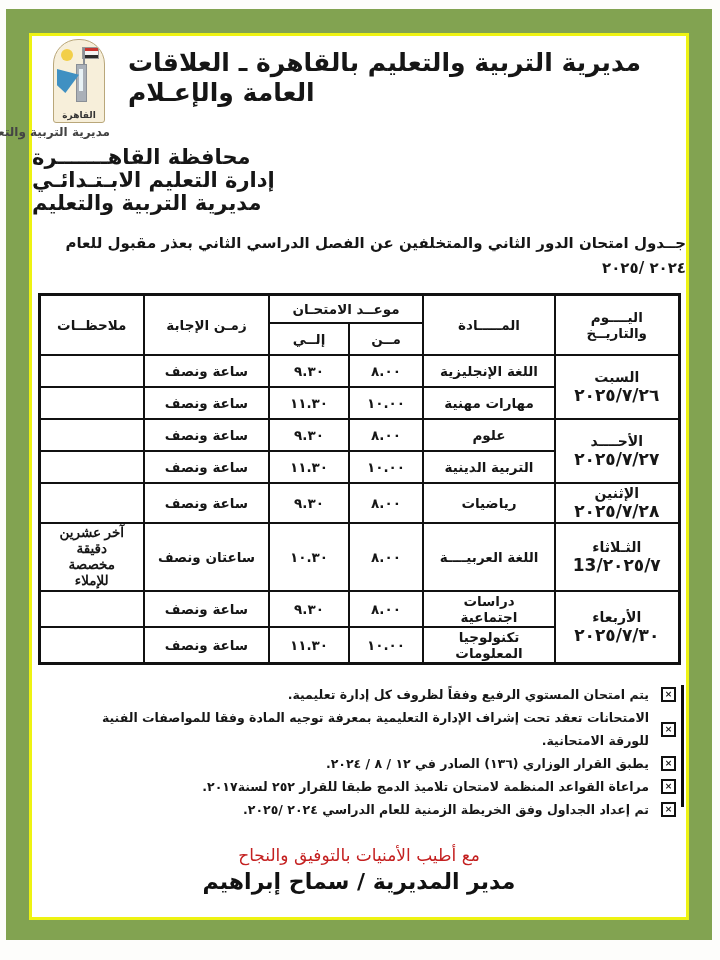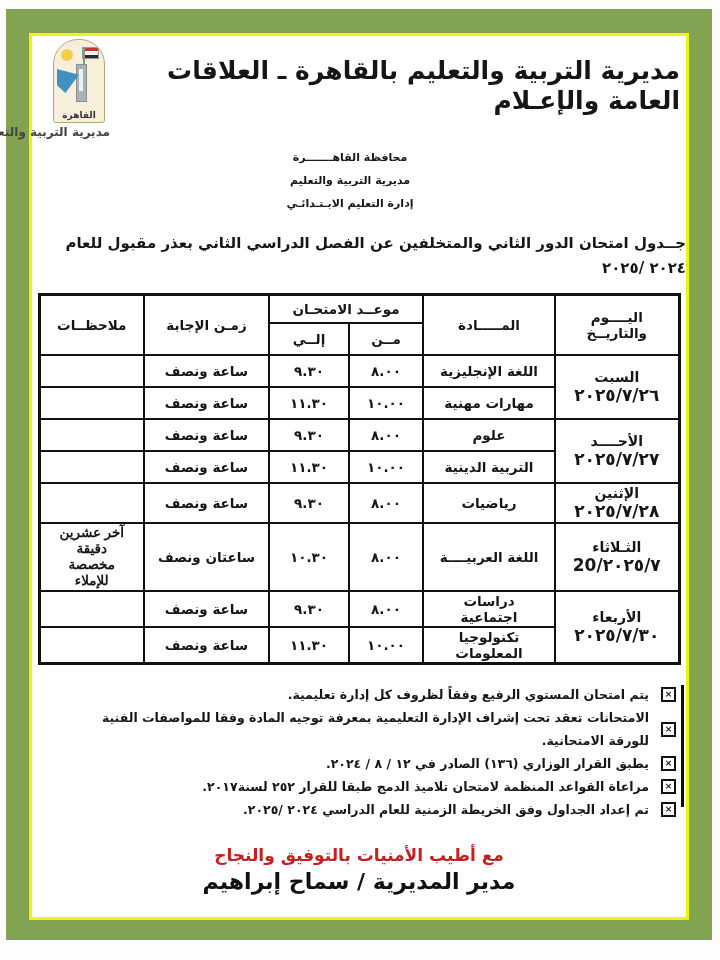--- a/index.html
+++ b/index.html
@@ -13,22 +13,22 @@
   }
   .page {
     position:absolute; left:23px; top:24px; right:23px; bottom:20px;
     background:#ffffff; border:3px solid #eef312;
   }
   .content { position:absolute; inset:0; direction:rtl; color:#161616; }
 
   
   .header { position:relative; height:104px; }
   .main-title {
-    text-align:right; font-weight:bold; font-size:25px; letter-spacing:-0.5px;
-    padding:20px 6px 0 96px; line-height:30px;
+    text-align:left; font-weight:bold; font-size:25px; letter-spacing:-0.5px;
+    padding:12px 6px 0 96px; line-height:30px;
   }
   .logo { position:absolute; left:16px; top:3px; width:62px; text-align:center; }
   .logo-arch {
     width:50px; height:82px; margin:0 auto; background:#f7efda;
     border:1px solid #b9a77a; border-radius:25px 25px 3px 3px;
     position:relative; overflow:hidden; direction:ltr;
   }
   .sun { position:absolute; left:7px; top:9px; width:12px; height:12px; border-radius:50%; background:#f2cf49; }
   .flag { position:absolute; right:5px; top:7px; width:15px; height:10px; border:0.5px solid #999; }
   .flag-r { height:3.4px; background:#c9342e; }
@@ -36,21 +36,21 @@
   .flag-b { height:3.4px; background:#2b2b2b; }
   .pole { position:absolute; right:19px; top:8px; width:2px; height:48px; background:#8a8f96; }
   .tower { position:absolute; left:22px; top:24px; width:9px; height:36px; background:#aab0b8; border:1px solid #8a8f96; }
   .tower-win { position:absolute; left:2px; top:4px; width:4px; height:22px; background:#e8f2f6; }
   .sail { position:absolute; left:3px; top:27px; width:22px; height:26px; background:#4090c2;
           clip-path:polygon(0 8%, 100% 30%, 38% 100%, 0 70%); }
   .logo-city { position:absolute; bottom:2px; width:100%; text-align:center; font-size:9px; font-weight:bold; color:#333; }
   .logo-caption { font-size:12px; font-weight:bold; color:#444; margin-top:2px; white-space:nowrap; }
 
   
-  .admin { text-align:center; margin:6px 18px 0 0; font-weight:bold; font-size:11px; line-height:23px; }
+  .admin { text-align:left; margin:6px 18px 0 0; font-weight:bold; font-size:21px; line-height:23px; }
 
   
   .doc-title { text-align:right; margin-top:16px; font-weight:bold; font-size:15px; line-height:25px; }
   .doc-title .u { text-decoration:underline; }
 
   
   table.schedule {
     border-collapse:collapse; margin:12px auto 0; table-layout:fixed; width:640px;
     font-weight:bold;
   }
@@ -70,21 +70,21 @@
   .footnotes { position:relative; margin:18px 10px 0 26px; }
   .fn-line { display:flex; align-items:center; gap:12px; font-weight:bold; font-size:12.5px; line-height:23px; }
   .fn-box {
     flex:0 0 auto; width:11px; height:11px; border:2px solid #111;
     display:inline-flex; align-items:center; justify-content:center;
     font-size:9px; font-weight:bold; line-height:1;
   }
   .vline { position:absolute; left:auto; right:-8px; top:2px; width:3px; height:122px; background:#0c0c0c; }
 
   
-  .wishes { text-align:center; margin-top:24px; font-weight:bold; font-size:17px; color:#c42020; }
+  .wishes { text-align:center; margin-top:24px; font-weight:normal; font-size:17px; color:#c42020; }
   .director { text-align:center; margin-top:4px; font-weight:bold; font-size:22px; color:#111; }
 </style>
 </head>
 <body>
 
 <div class="frame">
   <div class="page">
     <div class="content">
 
       <div class="header">
@@ -103,22 +103,22 @@
               </div>
             <div class="sail"></div>
             <div class="logo-city">القاهرة</div>
           </div>
           <div class="logo-caption">مديرية التربية والتعليـم</div>
         </div>
       </div>
 
       <div class="admin">
         <div>محافظة القاهـــــــرة</div>
+        <div>إدارة التعليم الابـتـدائـي</div>
         <div>مديرية التربية والتعليم</div>
-        <div>إدارة التعليم الابـتـدائـي</div>
       </div>
 
       <div class="doc-title">
         <div>جــدول امتحان الدور الثاني والمتخلفين عن الفصل الدراسي الثاني بعذر مقبول للعام ٢٠٢٤ /٢٠٢٥</div>
       </div>
 
       <table class="schedule" dir="rtl">
         <colgroup>
           <col style="width:124px">
             <col style="width:132px">
@@ -184,21 +184,21 @@
             </td>
             <td>رياضيات</td>
             <td>٨.٠٠</td>
             <td>٩.٣٠</td>
             <td>ساعة ونصف</td>
             <td class="note-cell"></td>
           </tr>
           <tr>
             <td>
               <div class="day-name">الثـلاثاء</div>
-              <div class="day-date">٢٠٢٥/٧/20</div>
+              <div class="day-date">٢٠٢٥/٧/13</div>
             </td>
             <td>اللغة العربيــــة</td>
             <td>٨.٠٠</td>
             <td>١٠.٣٠</td>
             <td>ساعتان ونصف</td>
             <td class="note-cell">آخر عشرين دقيقة مخصصة للإملاء</td>
           </tr>
           <tr>
             <td rowspan="2">
               <div class="day-name">الأربعاء</div>

